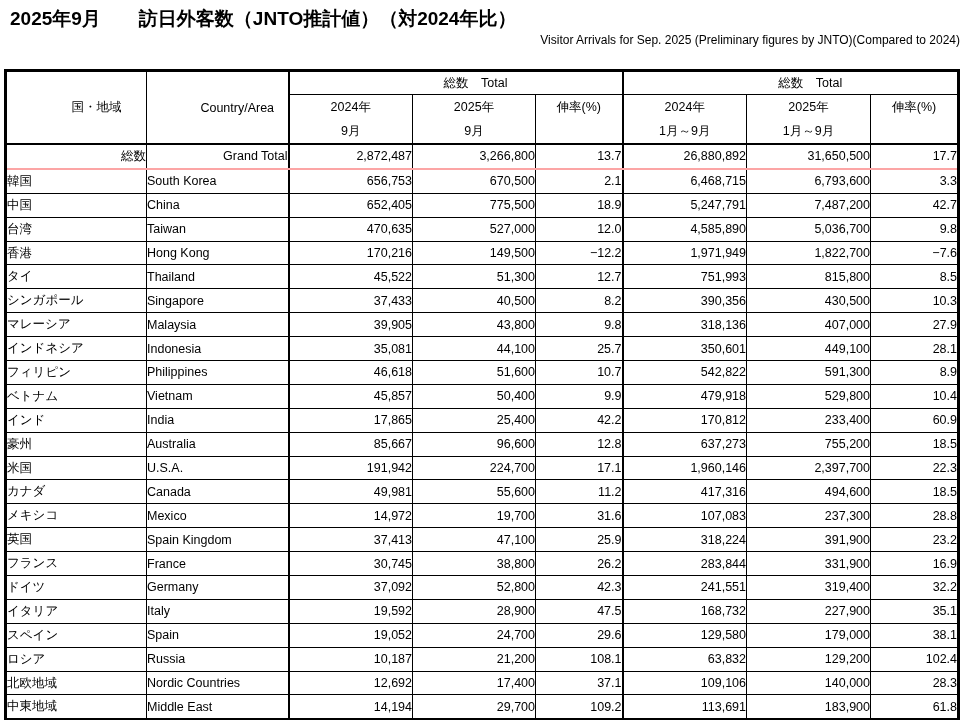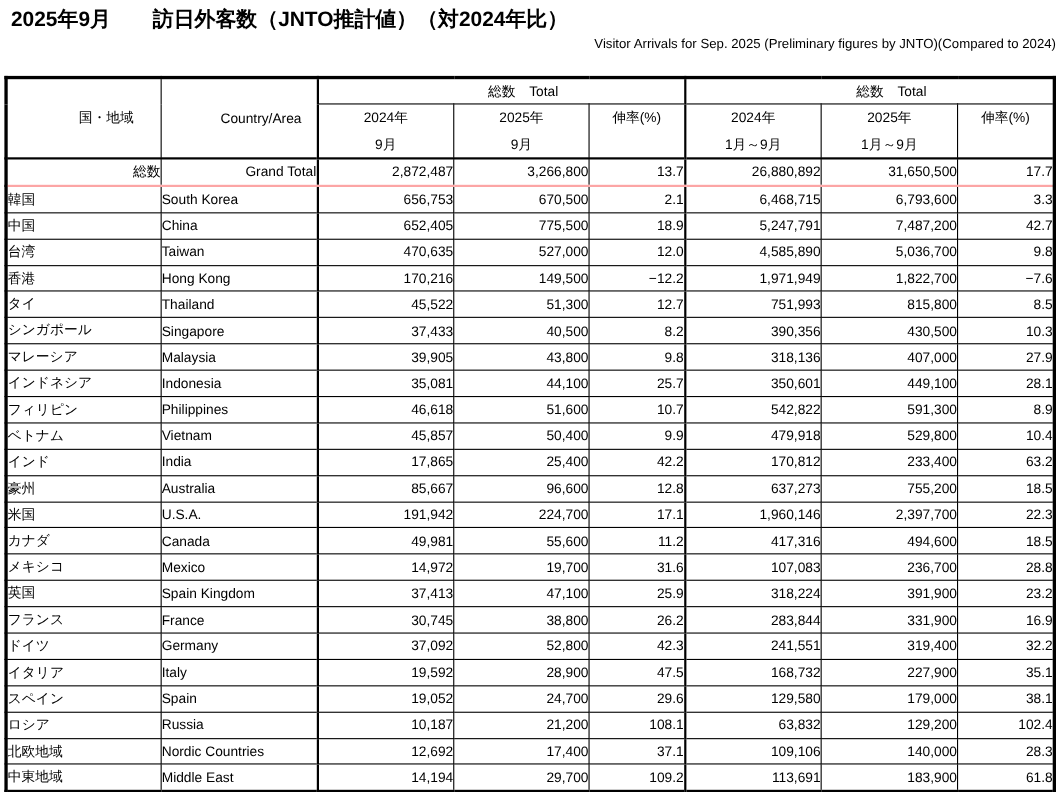--- a/index.html
+++ b/index.html
@@ -217,21 +217,21 @@
         <td class="num">10.4</td>
       </tr>
       <tr>
         <td class="name">インド</td>
         <td class="name">India</td>
         <td class="num tl">17,865</td>
         <td class="num">25,400</td>
         <td class="num">42.2</td>
         <td class="num tl">170,812</td>
         <td class="num">233,400</td>
-        <td class="num">63.2</td>
+        <td class="num">60.9</td>
       </tr>
       <tr>
         <td class="name">豪州</td>
         <td class="name">Australia</td>
         <td class="num tl">85,667</td>
         <td class="num">96,600</td>
         <td class="num">12.8</td>
         <td class="num tl">637,273</td>
         <td class="num">755,200</td>
         <td class="num">18.5</td>
@@ -256,21 +256,21 @@
         <td class="num">494,600</td>
         <td class="num">18.5</td>
       </tr>
       <tr>
         <td class="name">メキシコ</td>
         <td class="name">Mexico</td>
         <td class="num tl">14,972</td>
         <td class="num">19,700</td>
         <td class="num">31.6</td>
         <td class="num tl">107,083</td>
-        <td class="num">236,700</td>
+        <td class="num">237,300</td>
         <td class="num">28.8</td>
       </tr>
       <tr>
         <td class="name">英国</td>
         <td class="name">Spain Kingdom</td>
         <td class="num tl">37,413</td>
         <td class="num">47,100</td>
         <td class="num">25.9</td>
         <td class="num tl">318,224</td>
         <td class="num">391,900</td>

